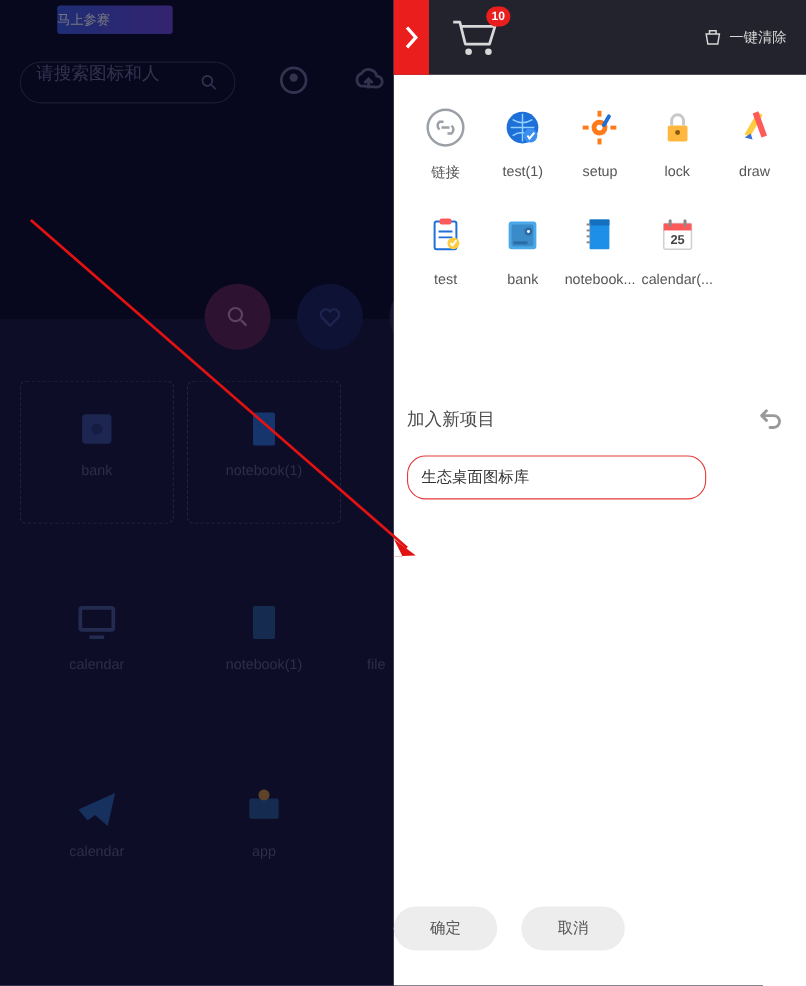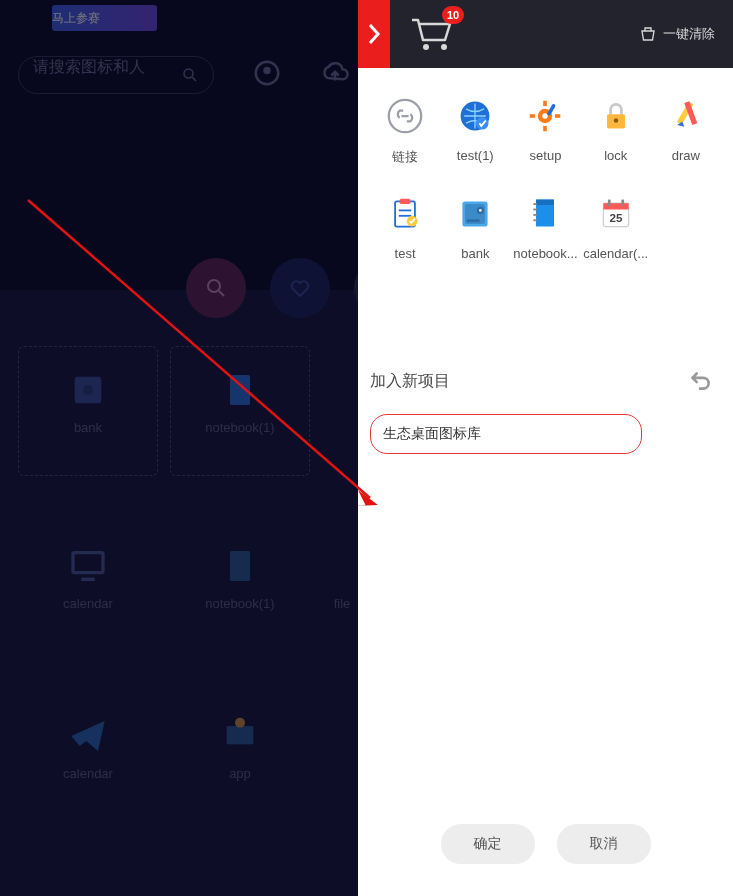--- a/index.html
+++ b/index.html
@@ -234,21 +234,21 @@
       color: #333;
       outline: none;
       background: #fff;
     }
     
     .bottom-actions {
       position: absolute;
       bottom: 32px;
       width: 100%;
       display: flex;
-      justify-content: center;
+      justify-content: flex-start;
       gap: 22px;
     }
     .bottom-actions button {
       width: 94px; height: 40px;
       border: none;
       border-radius: 20px;
       background: #ededed;
       color: #565656;
       font-size: 14px;
       cursor: pointer;

